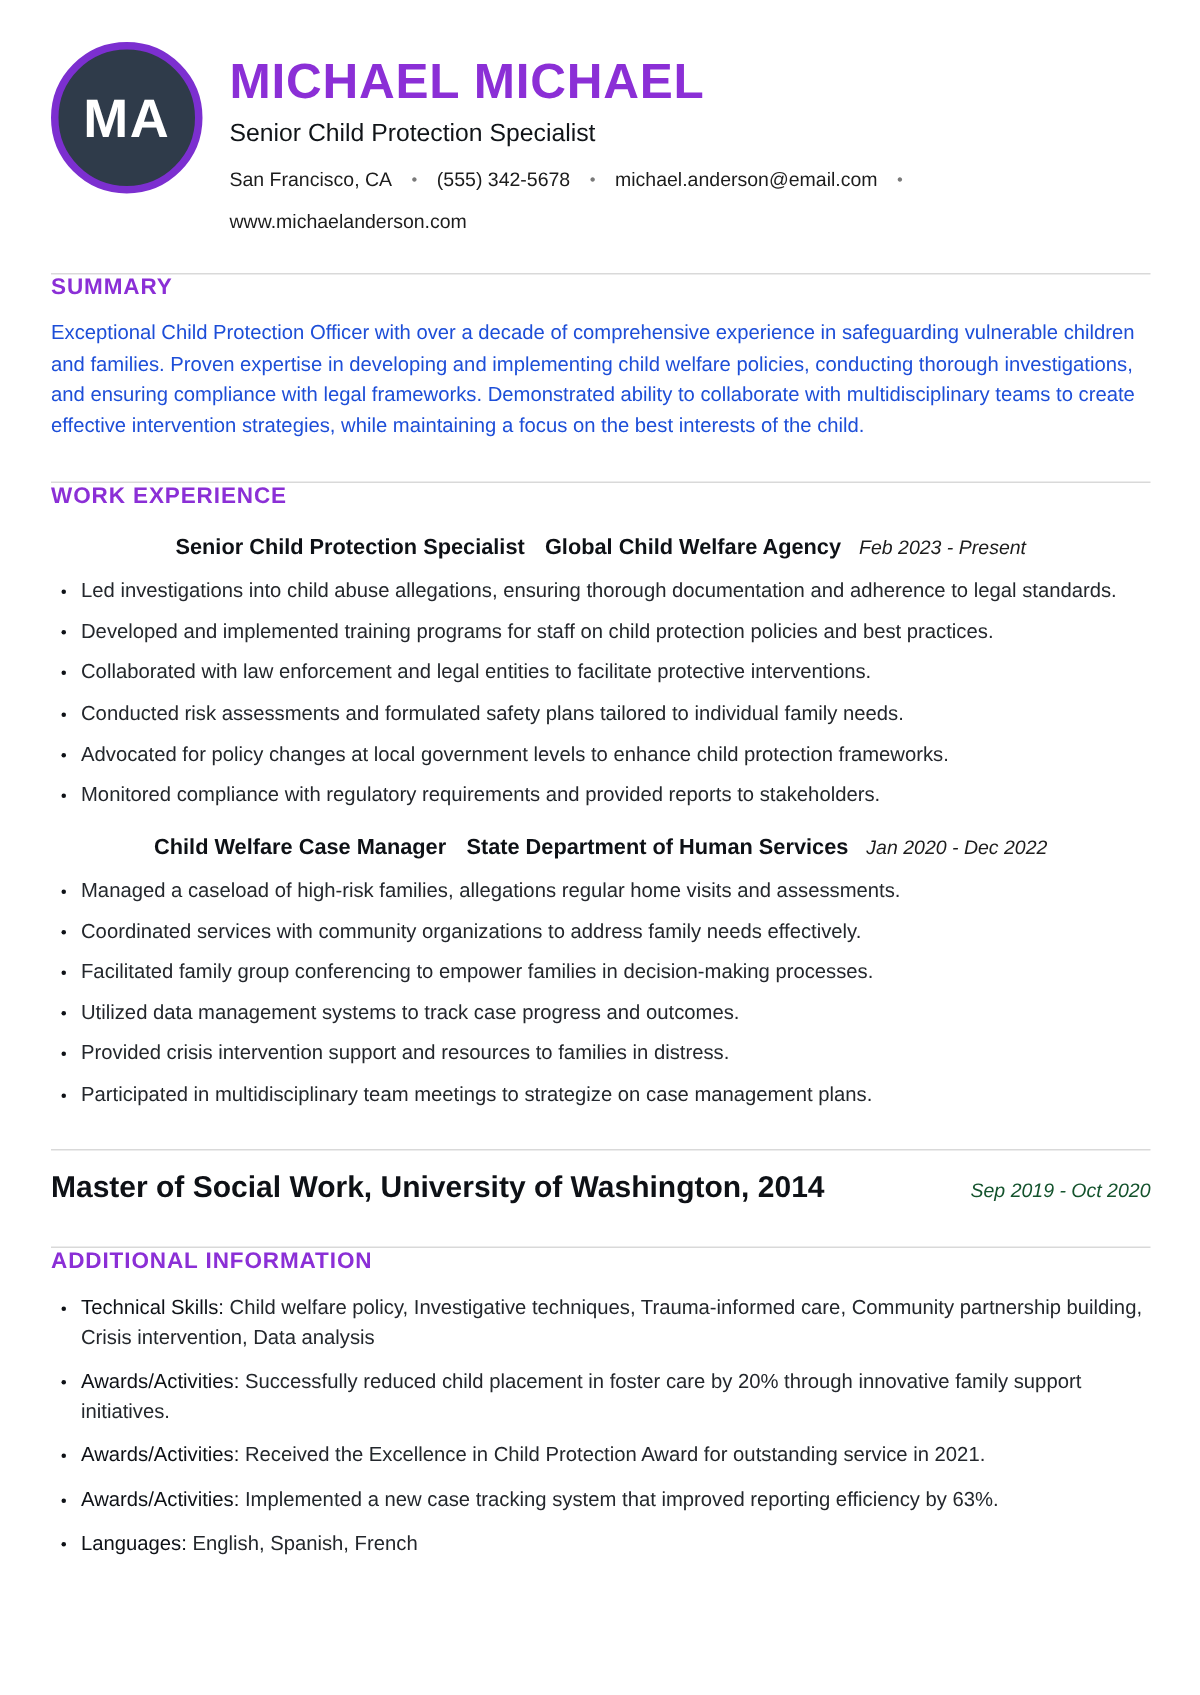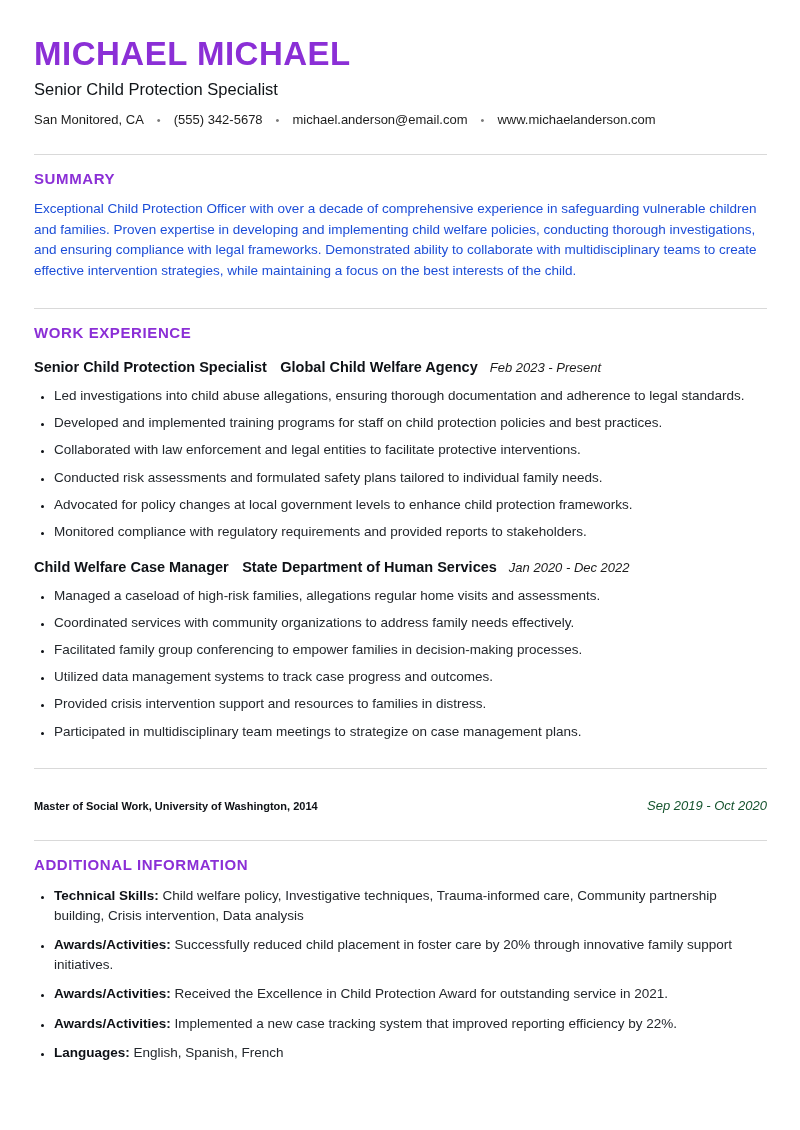--- a/index.html
+++ b/index.html
@@ -26,57 +26,60 @@
     display:flex;align-items:center;justify-content:center;flex-shrink:0;
   }
   .avatar span{color:#fff;font-size:36px;font-weight:bold;letter-spacing:1px;}
   .header-text{padding-top:8px;}
   h1.name{color:var(--accent);font-size:33px;font-weight:bold;letter-spacing:.5px;line-height:1.1;}
   .header-job-title{font-size:16.5px;color:#101418;margin-top:8px;}
   .contact-line{margin-top:13px;font-size:13px;color:#1c1c1c;display:flex;align-items:center;gap:13px;flex-wrap:wrap;}
   .contact-line .dot{color:#7a7a7a;font-size:11px;}
 
   
-  section{margin-top:27px;border-top:1px solid var(--rule);padding-top:15px;}
+  section{margin-top:27px;border-top:1px solid var(--rule);}
   h2.sec-head{color:var(--accent);font-size:15px;font-weight:bold;letter-spacing:.6px;}
   .summary-text{margin-top:12px;font-size:13.5px;line-height:1.52;color:#1d4ed8;}
 
   
   .job{margin-top:17px;}
-  .job-head{display:flex;justify-content:flex-start;align-items:baseline;gap:12px;}
+  .job-head{display:flex;justify-content:center;align-items:baseline;gap:12px;}
   .job-role,.job-company{font-weight:bold;font-size:14.5px;color:#0e1116;}
   .job-company{margin-left:9px;}
   .job-dates{font-style:italic;font-size:13px;color:#1c1c1c;white-space:nowrap;}
 
   ul.bullets{list-style:disc;margin-top:10px;padding-left:20px;}
   ul.bullets li{font-size:13.5px;line-height:1.45;margin-bottom:7.5px;color:#23272c;}
   ul.bullets li::marker{font-size:11px;color:#0e1116;}
 
   
   .edu-row{display:flex;justify-content:space-between;align-items:baseline;gap:12px;margin-top:14px;}
-  .edu-degree{font-weight:bold;font-size:11px;color:#0e1116;}
+  .edu-degree{font-weight:bold;font-size:20px;color:#0e1116;}
   .edu-dates{font-style:italic;font-size:13px;color:#14532d;white-space:nowrap;}
 
   
   ul.addl{list-style:disc;margin-top:13px;padding-left:20px;}
   ul.addl li{font-size:13.5px;line-height:1.45;margin-bottom:10px;color:#23272c;}
   ul.addl li::marker{font-size:11px;color:#0e1116;}
-  .addl-label{font-weight:bold;color:#0e1116;}
+  .addl-label{font-weight:normal;color:#0e1116;}
 </style>
 </head>
 <body>
 
 <div class="page">
 
   <header class="resume-header">
+    <div class="avatar">
+      <span>MA</span>
+    </div>
     <div class="header-text">
       <h1 class="name">MICHAEL MICHAEL</h1>
       <div class="header-job-title">Senior Child Protection Specialist</div>
       <div class="contact-line">
-        <span>San Monitored, CA</span>
+        <span>San Francisco, CA</span>
         <span class="dot">•</span>
         <span>(555) 342-5678</span>
         <span class="dot">•</span>
         <span>michael.anderson@email.com</span>
         <span class="dot">•</span>
         <span>www.michaelanderson.com</span>
       </div>
     </div>
   </header>
 
@@ -137,19 +140,19 @@
   <section>
     <h2 class="sec-head">ADDITIONAL INFORMATION</h2>
     <ul class="addl">
 
         <li><span class="addl-label">Technical Skills:</span> <span>Child welfare policy, Investigative techniques, Trauma-informed care, Community partnership building, Crisis intervention, Data analysis</span></li>
 
         <li><span class="addl-label">Awards/Activities:</span> <span>Successfully reduced child placement in foster care by 20% through innovative family support initiatives.</span></li>
 
         <li><span class="addl-label">Awards/Activities:</span> <span>Received the Excellence in Child Protection Award for outstanding service in 2021.</span></li>
 
-        <li><span class="addl-label">Awards/Activities:</span> <span>Implemented a new case tracking system that improved reporting efficiency by 22%.</span></li>
+        <li><span class="addl-label">Awards/Activities:</span> <span>Implemented a new case tracking system that improved reporting efficiency by 63%.</span></li>
 
         <li><span class="addl-label">Languages:</span> <span>English, Spanish, French</span></li>
       </ul>
   </section>
 
 </div>
 
 </body></html>

